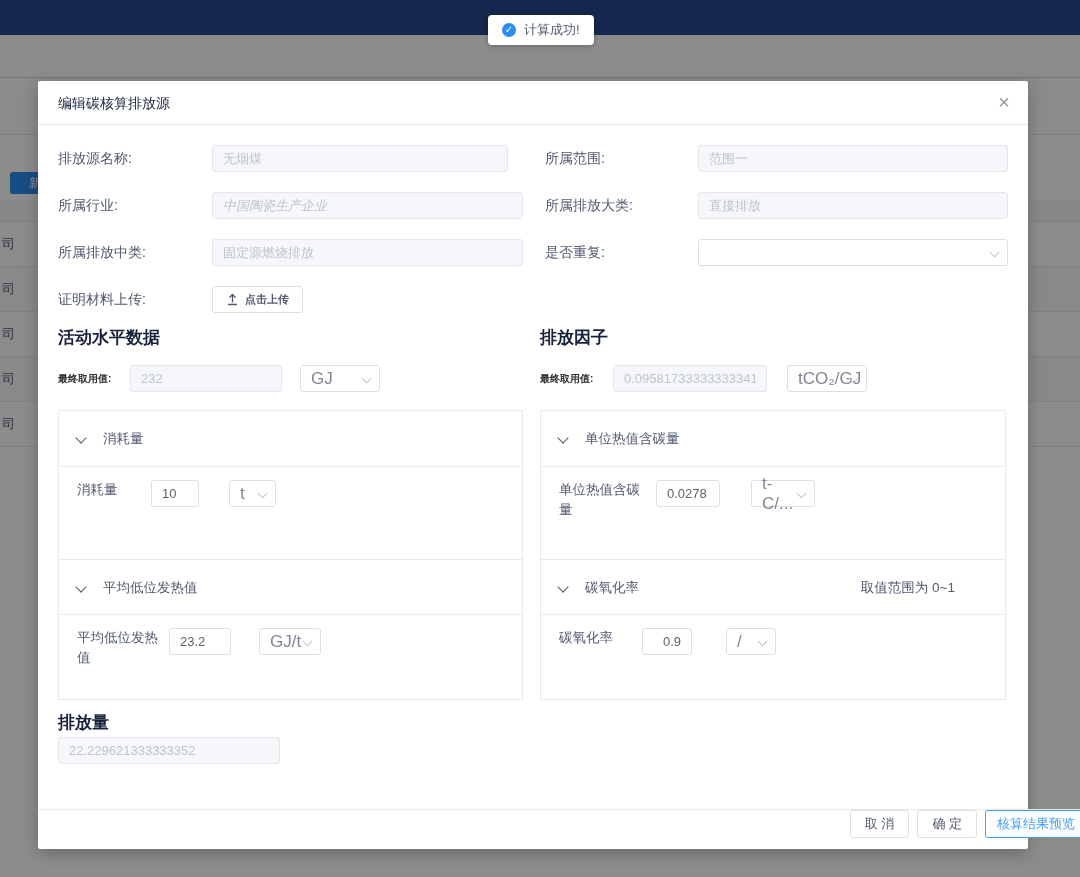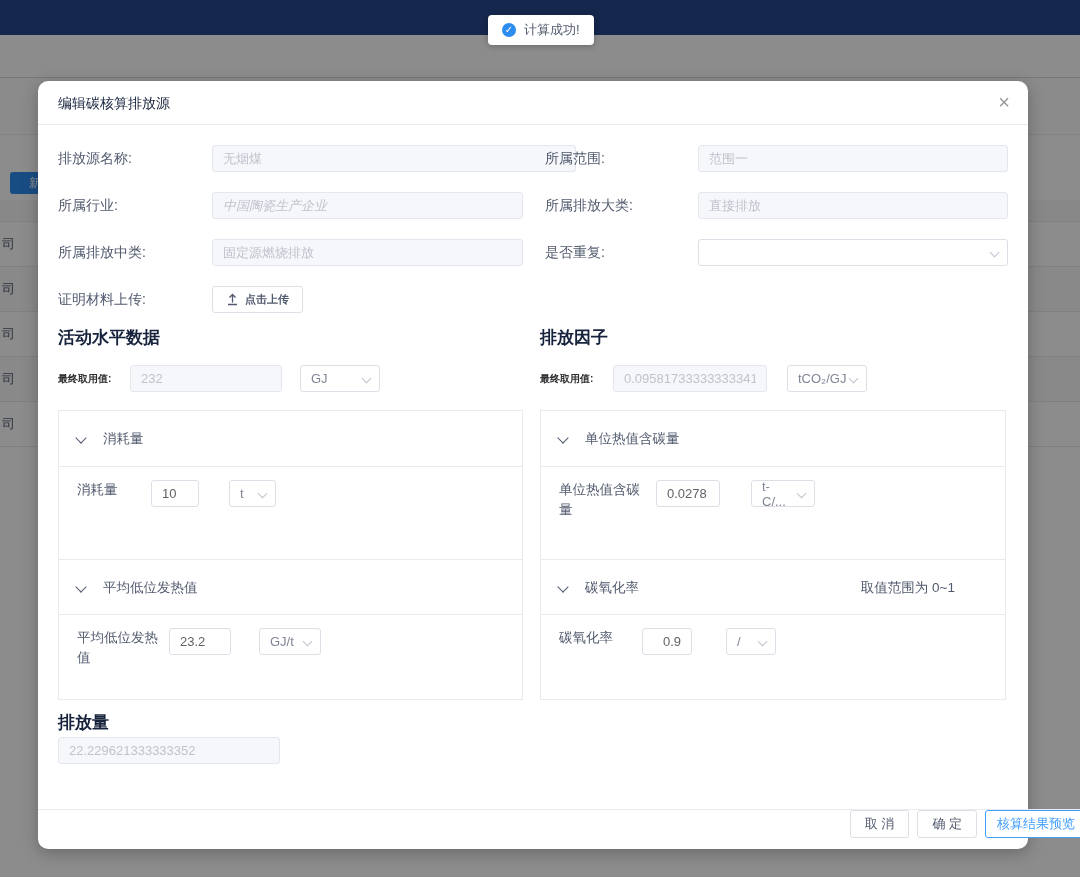--- a/index.html
+++ b/index.html
@@ -20,33 +20,33 @@
   .bg-th { height:22px; background:#f8f8f9; border-bottom:1px solid #e8eaec; }
   .bg-row { height:45px; border-bottom:1px solid #e8eaec; display:flex; align-items:center; padding-left:2px; font-size:13px; color:#515a6e; }
   .bg-row:nth-child(odd) { background:#fafafa; }
   .backdrop { position:absolute; top:35px; left:0; width:1080px; height:842px; background:rgba(0,0,0,0.45); z-index:2; }
   
   .toast { position:absolute; top:15px; left:488px; height:30px; z-index:10; display:flex; align-items:center; gap:8px;
     padding:0 14px; background:#fff; border-radius:4px; box-shadow:0 1px 6px rgba(0,0,0,.25); font-size:13px; color:#515a6e; }
   .toast-check { width:14px; height:14px; border-radius:50%; background:#2d8cf0; color:#fff; font-size:10px;
     line-height:14px; text-align:center; flex:0 0 14px; }
   
-  .modal { position:absolute; left:38px; top:81px; width:990px; height:768px; background:#fff; border-radius:10px;
+  .modal { position:absolute; left:38px; top:81px; width:990px; height:768px; background:#fff; border-radius:2px;
     box-shadow:0 4px 16px rgba(0,0,0,.25); z-index:3; }
   .m-header { position:relative; height:44px; border-bottom:1px solid #e8eaec; }
   .m-title { position:absolute; left:20px; top:0; line-height:44px; font-size:14px; color:#17233d; }
   .m-close { position:absolute; right:18px; top:9px; font-size:20px; color:#999; line-height:24px; cursor:pointer;
     background:none; border:none; font-family:inherit; }
   .f-label { position:absolute; font-size:14px; color:#515a6e; line-height:27px; white-space:nowrap; }
   .inp { position:absolute; height:27px; border-radius:3px; font-size:13px; padding:0 10px; outline:none;
     font-family:inherit; }
   .inp.dis { background:#f5f7fa; border:1px solid #e4e7ed; color:#bfc3cc; }
   .inp.en  { background:#fff; border:1px solid #dcdfe6; color:#606266; }
   .sel { position:absolute; height:27px; border:1px solid #dcdfe6; border-radius:3px; background:#fff;
-    display:flex; align-items:center; padding:0 24px 0 10px; font-size:13px; color:#808695; cursor:pointer; }
+    display:flex; align-items:center; padding:0 24px 0 10px; font-size:17px; color:#808695; cursor:pointer; }
   .chev { display:inline-block; width:7px; height:7px; border-right:1.2px solid #bfc3cc; border-bottom:1.2px solid #bfc3cc;
     transform:rotate(45deg); }
   .sel .chev { position:absolute; right:9px; top:9px; }
   .chev.dark { width:8px; height:8px; border-color:#515a6e; border-width:1.5px; }
   .upload-btn { position:absolute; left:174px; top:205px; height:27px; padding:0 13px; display:flex; align-items:center;
     gap:6px; background:#fff; border:1px solid #dcdfe6; border-radius:3px; font-size:11px; color:#515a6e;
     cursor:pointer; font-family:inherit; font-weight:bold; }
   .sec-title { position:absolute; font-size:17px; font-weight:bold; color:#17233d; }
   .final-label { position:absolute; font-size:10px; font-weight:600; color:#303133; line-height:27px; }
   .panel-box { position:absolute; top:329px; height:290px; border:1px solid #e8eaec; background:#fff; }
@@ -100,21 +100,21 @@
   <span>计算成功!</span>
 </div>
 
 <div class="modal">
   <div class="m-header">
     <span class="m-title">编辑碳核算排放源</span>
     <button class="m-close">×</button>
   </div>
 
   <span class="f-label" style="left:20px; top:64px;">排放源名称:</span>
-  <input class="inp dis" style="left: 174px; top: 64px; width: 364px;" readonly="" value="无烟煤">
+  <input class="inp dis" style="left: 174px; top: 64px; width: 296px;" readonly="" value="无烟煤">
   <span class="f-label" style="left:507px; top:64px;">所属范围:</span>
   <input class="inp dis" style="left: 660px; top: 64px; width: 310px;" readonly="" value="范围一">
 
   <span class="f-label" style="left:20px; top:111px;">所属行业:</span>
   <input class="inp dis" style="left: 174px; top: 111px; width: 311px; font-style: italic;" readonly="" value="中国陶瓷生产企业">
   <span class="f-label" style="left:507px; top:111px;">所属排放大类:</span>
   <input class="inp dis" style="left: 660px; top: 111px; width: 310px;" readonly="" value="直接排放">
 
   <span class="f-label" style="left:20px; top:158px;">所属排放中类:</span>
   <input class="inp dis" style="left: 174px; top: 158px; width: 311px;" readonly="" value="固定源燃烧排放">

